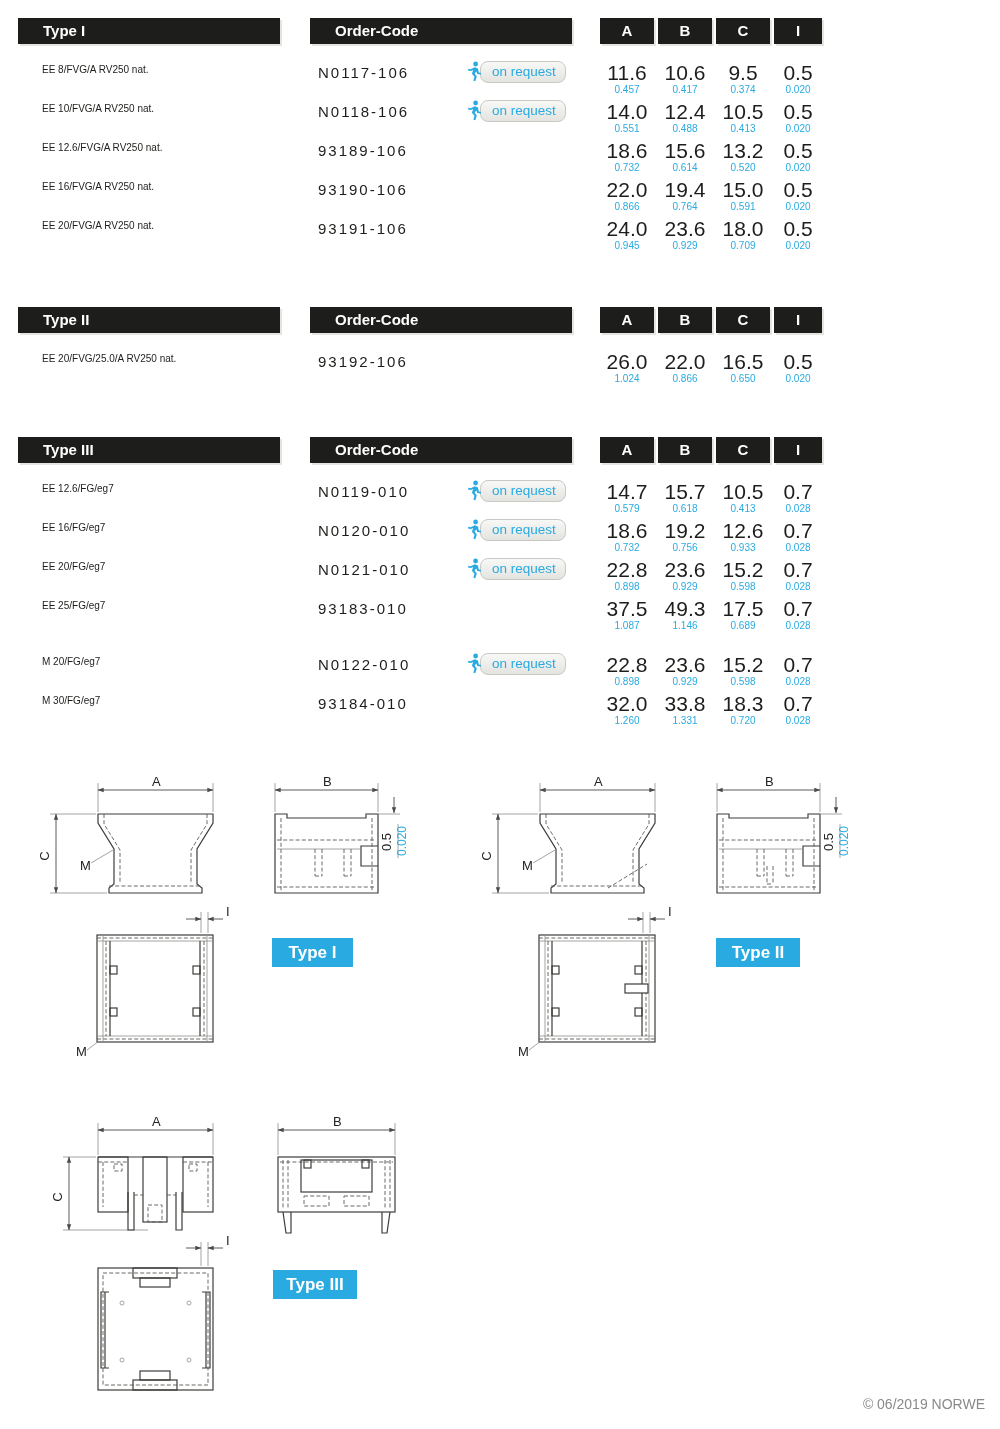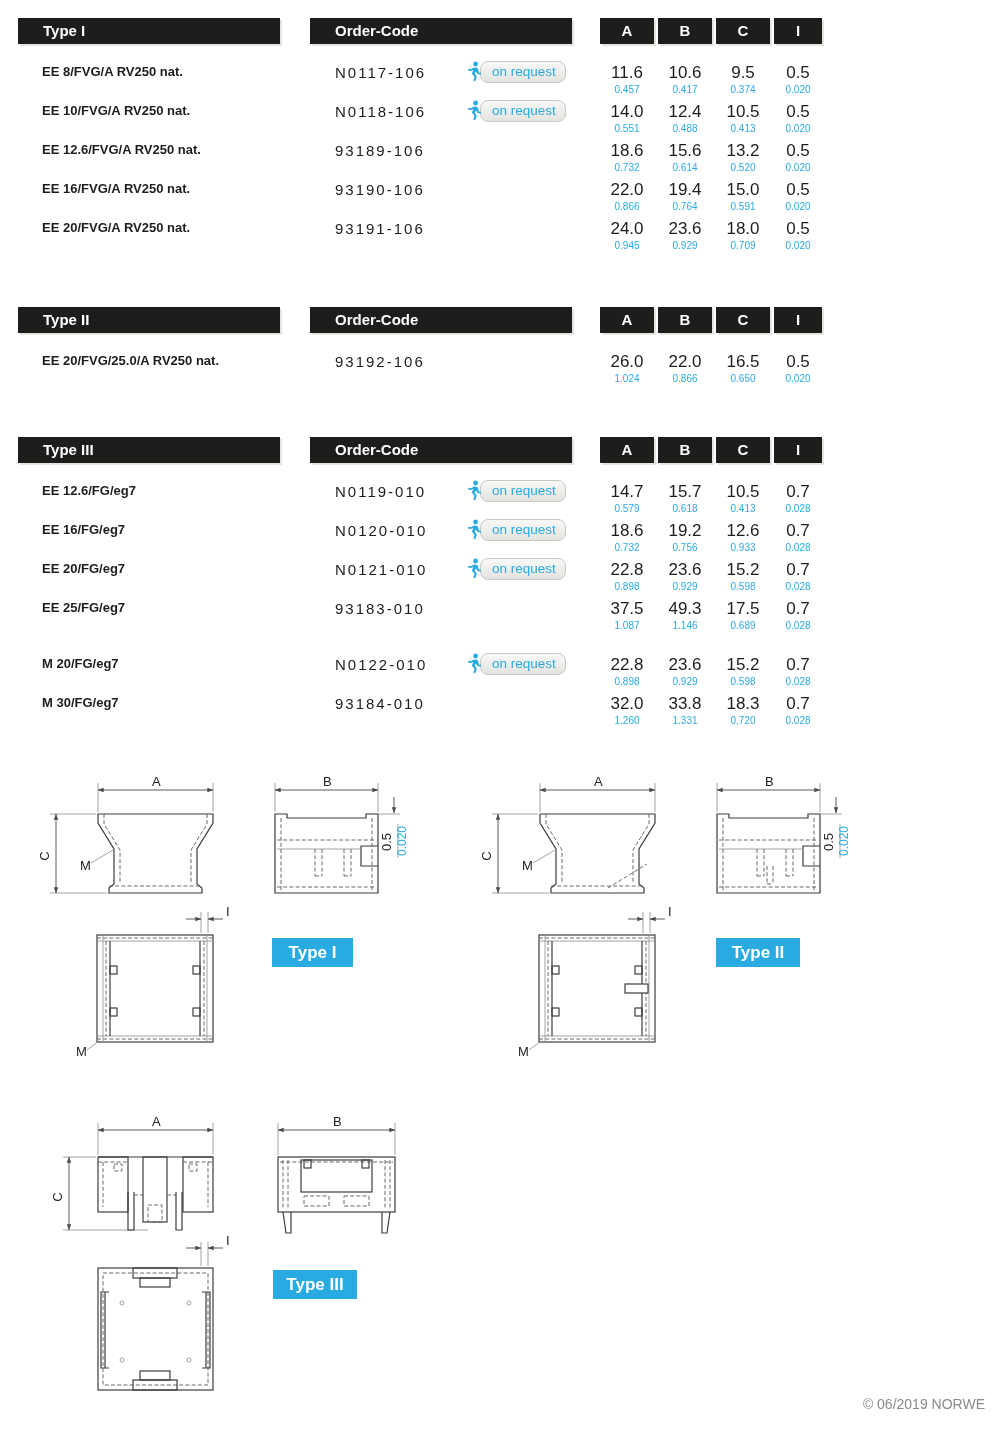--- a/index.html
+++ b/index.html
@@ -20,26 +20,26 @@
   }
   .hbar.title{left:18px;width:262px;padding-left:25px;}
   .hbar.oc{left:310px;width:262px;padding-left:25px;}
   .hbox{text-align:center;}
   .hA{left:600px;width:54px}.hB{left:658px;width:54px}
   .hC{left:716px;width:54px}.hI{left:774px;width:48px}
   
   .rows{position:absolute;left:0;width:100%;}
   .row{position:relative;height:39px;}
   .row.spacer{margin-top:17px;}
-  .pname{position:absolute;left:42px;top:1px;font-size:13px;white-space:nowrap;font-weight:bold;}
-  .pcode{position:absolute;left:335px;top:1px;font-size:15px;letter-spacing:2px;white-space:nowrap;}
+  .pname{position:absolute;left:42px;top:1px;font-size:10px;white-space:nowrap;}
+  .pcode{position:absolute;left:318px;top:1px;font-size:15px;letter-spacing:2px;white-space:nowrap;}
   .cell{position:absolute;top:0;text-align:center;}
   .cA{left:600px;width:54px}.cB{left:658px;width:54px}
   .cC{left:716px;width:54px}.cI{left:774px;width:48px}
-  .mm{font-size:17px;line-height:19px;color:#1d1d1b;}
+  .mm{font-size:21px;line-height:19px;color:#1d1d1b;}
   .in{font-size:10px;line-height:16px;color:var(--accent-blue);}
   
   .onreq{position:absolute;left:467px;top:-2px;height:22px;cursor:pointer;}
   .onreq-box{
     margin-left:13px;height:20px;line-height:20px;padding:0 9px 0 11px;
     background:linear-gradient(180deg,#f8f8f6,#e3e3e0);
     border:1px solid #c8c8c5;border-radius:8px;
     color:var(--accent-blue);font-size:13.5px;display:inline-block;white-space:nowrap;
   }
   .runner{position:absolute;left:0;top:0;width:15px;height:21px;fill:var(--accent-blue);}

